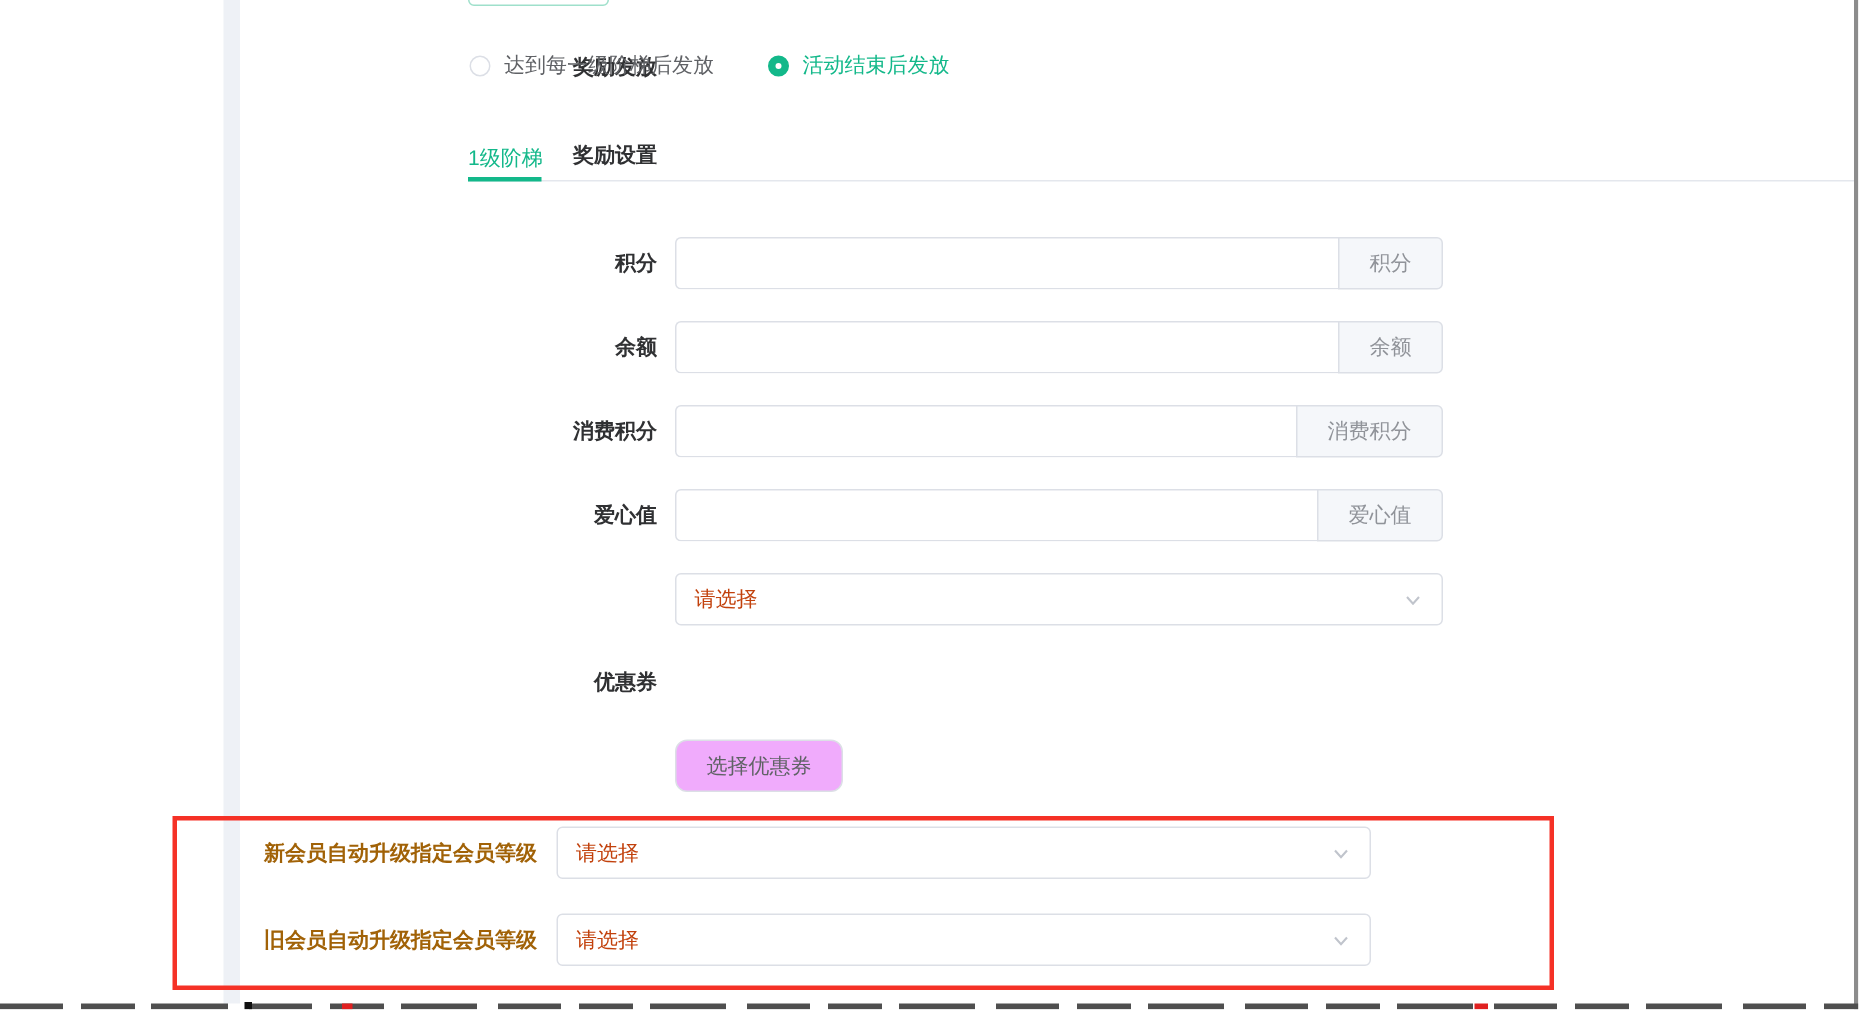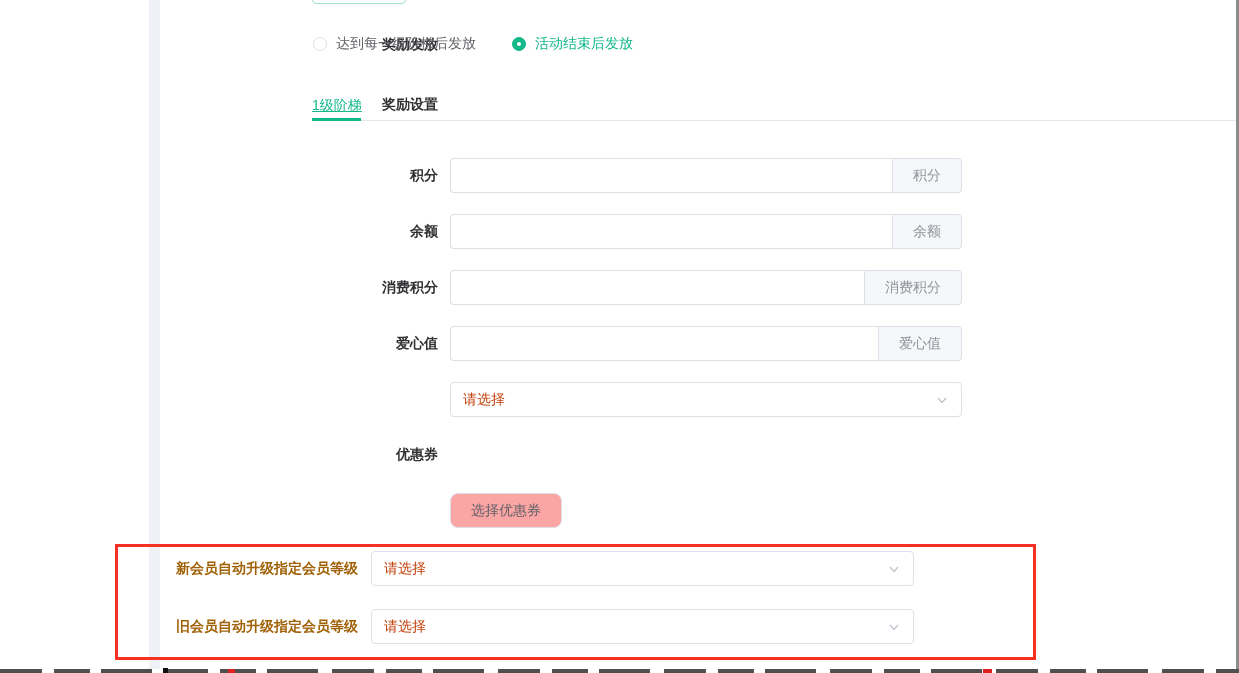--- a/index.html
+++ b/index.html
@@ -70,21 +70,20 @@
   .radio-text { font-size: 14px; color: #606266; font-family: Liberation Mono, monospace; }
   .radio-text.checked { color: #13b88a; }
   
   .tab-item {
     position: absolute;
     left: 312px; top: 92px;
     height: 26px; line-height: 26px;
     font-size: 14px;
     color: #13b88a;
     cursor: pointer;
-    text-decoration: underline;
   }
   .tabs-border {
     position: absolute;
     left: 312px; top: 120px;
     width: 924px; height: 1px;
     background: #e4e7ed;
   }
   .tab-active-bar {
     position: absolute;
     left: 312px; top: 118px;
@@ -138,21 +137,21 @@
   }
   .placeholder { font-size: 14px; color: #c2410c; }
   .chevron { width: 14px; height: 14px; flex: 0 0 auto; }
   
   .coupon-btn {
     position: absolute;
     left: 450px; top: 493px;
     width: 112px; height: 35px;
     border: 1px solid #dcdfe6;
     border-radius: 8px;
-    background: #fca5a5;
+    background: #f0abfc;
     font-size: 14px;
     color: #606266;
     cursor: pointer;
     font-family: inherit;
   }
   
   .highlight-rect {
     position: absolute;
     left: 115px; top: 544px;
     width: 921px; height: 116px;

